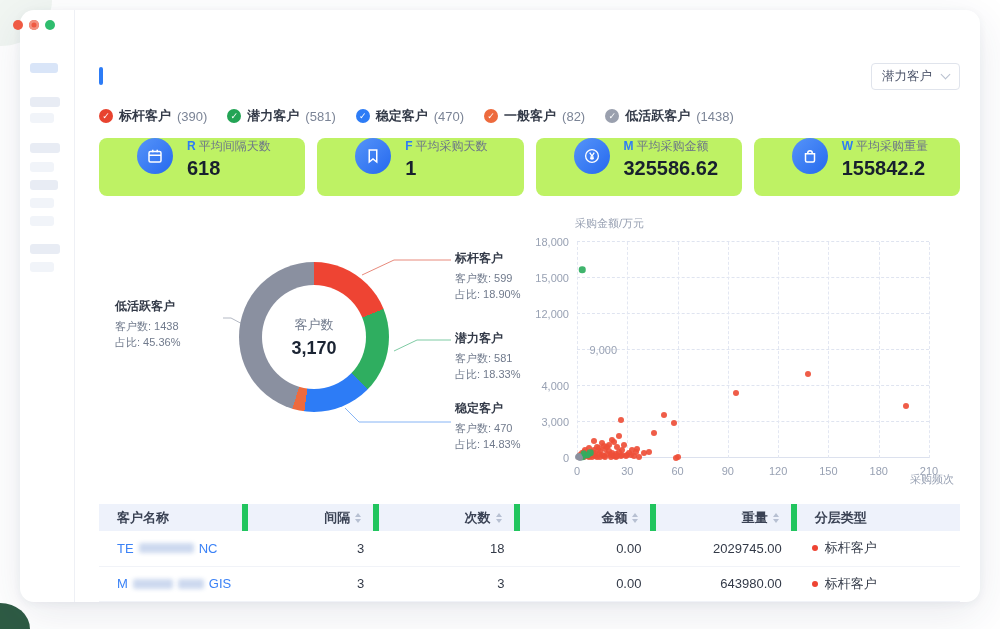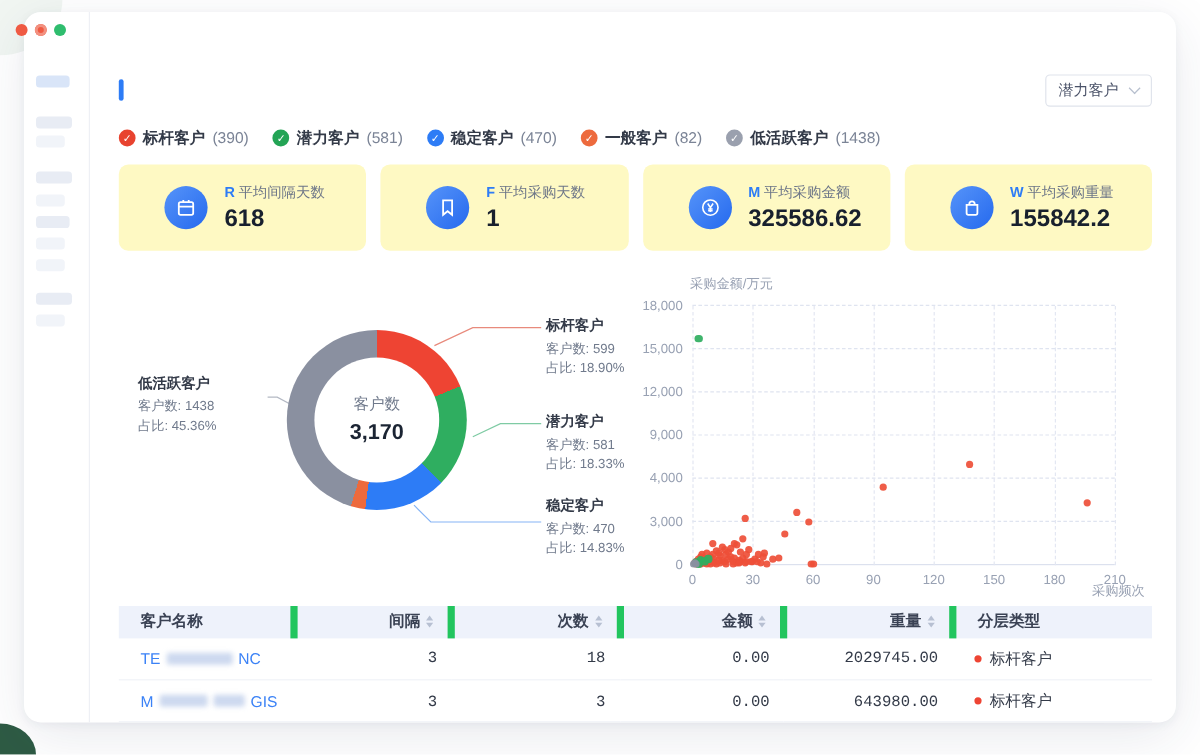--- a/index.html
+++ b/index.html
@@ -40,21 +40,21 @@
 
   
   .legend { display:flex; gap:20px; margin-top:15px; height:18px; align-items:center; }
   .lg-item { display:flex; align-items:center; gap:6px; cursor:pointer; }
   .lg-ic { width:14px; height:14px; border-radius:50%; color:#fff; font-size:9px; line-height:14px; text-align:center; font-weight:bold; }
   .lg-lb { font-size:13px; font-weight:bold; color:#333a48; }
   .lg-ct { font-size:13px; color:#7b8496; }
 
   
   .stats { display:flex; gap:12px; margin-top:13px; }
-  .card { flex:1; height:72px; background:#fef9c3; border-radius:8px; display:flex; align-items:center; padding:0 0 0 38px; gap:14px; }
+  .card { flex:1; height:58px; background:#bef264; border-radius:8px; display:flex; align-items:flex-start; padding:0 0 0 38px; gap:14px; }
   .card-ic { width:36px; height:36px; border-radius:50%; background:linear-gradient(135deg,#5694f9,#2569ee);
              display:flex; align-items:center; justify-content:center; flex:0 0 36px; }
   .card-ic svg { width:18px; height:18px; }
   .card-lb { font-size:12px; color:#6d7popup688; color:#6d7688; white-space:nowrap; }
   .card-lb b { color:#2d7cf6; font-weight:bold; margin-right:3px; }
   .card-val { font-size:20px; font-weight:bold; color:#18202e; margin-top:2px; }
 
   
   .charts { display:flex; margin-top:18px; height:280px; }
   .donut-block { position:relative; flex:0 0 440px; }
@@ -80,21 +80,21 @@
   .ytick { position:absolute; left:-8px; transform:translate(-100%,-50%); font-size:11px; color:#98a1b3; white-space:nowrap; }
   .xtick { position:absolute; top:calc(100% + 7px); transform:translateX(-50%); font-size:11px; color:#98a1b3; }
   .dot { position:absolute; border-radius:50%; transform:translate(-50%,50%); opacity:.92; }
 
   
   .table-wrap { margin-top:10px; }
   table { width:100%; border-collapse:collapse; table-layout:fixed; }
   thead th { background:#eef2fb; height:27px; font-size:13px; color:#3a4254; font-weight:bold; border-right:6px solid #22c55e; }
   thead th:last-child { border-right:none; }
   th.al, td.al { text-align:left; padding-left:18px; }
-  th.ar, td.ar { text-align:right; padding-right:12px;font-family:Liberation Mono, monospace; }
+  th.ar, td.ar { text-align:right; padding-right:12px; }
   th:nth-child(1){width:17%} th:nth-child(2){width:15.2%} th:nth-child(3){width:16.3%}
   th:nth-child(4){width:15.9%} th:nth-child(5){width:16.3%} th:nth-child(6){width:19.3%}
   .th-in { display:inline-flex; align-items:center; gap:5px; }
   .caret { display:inline-flex; flex-direction:column; gap:2px; cursor:pointer; }
   .caret i { display:block; width:0; height:0; border-left:3.5px solid transparent; border-right:3.5px solid transparent; }
   .caret .up { border-bottom:4px solid #b7c0d2; }
   .caret .dn { border-top:4px solid #b7c0d2; }
   tbody td { height:35px; font-size:13px; color:#333a48; border-bottom:1px solid #f1f3f8; }
   .name-cell { display:flex; align-items:center; gap:5px; color:#3b82f6; cursor:pointer; }
   .redact { display:inline-block; height:10px; border-radius:2px; background:#cdd9ef; filter:blur(2px); }
@@ -259,21 +259,21 @@
         <div class="scatter-block">
           <div class="y-title">采购金额/万元</div>
           <div class="plot" id="plot">
               <div class="gl-h base" style="bottom: 0%;"></div>
               <div class="ytick" style="bottom: calc(0%); transform: translate(-100%, 50%);">0</div>
               <div class="gl-h" style="bottom: 16.6667%;"></div>
               <div class="ytick" style="bottom: calc(16.6667%); transform: translate(-100%, 50%);">3,000</div>
               <div class="gl-h" style="bottom: 33.3333%;"></div>
               <div class="ytick" style="bottom: calc(33.3333%); transform: translate(-100%, 50%);">4,000</div>
               <div class="gl-h" style="bottom: 50%;"></div>
-              <div class="ytick" style="bottom: calc(50%); transform: translate(-100%, 50%);">9,000</div>
+              <div class="ytick" style="bottom: calc(50%); transform: translate(-100%, 50%); margin-left: 48px;">9,000</div>
               <div class="gl-h" style="bottom: 66.6667%;"></div>
               <div class="ytick" style="bottom: calc(66.6667%); transform: translate(-100%, 50%);">12,000</div>
               <div class="gl-h" style="bottom: 83.3333%;"></div>
               <div class="ytick" style="bottom: calc(83.3333%); transform: translate(-100%, 50%);">15,000</div>
               <div class="gl-h" style="bottom: 100%;"></div>
               <div class="ytick" style="bottom: calc(100%); transform: translate(-100%, 50%);">18,000</div>
               <div class="gl-v" style="left: 0%;"></div>
               <div class="xtick" style="left: 0%;">0</div>
               <div class="gl-v" style="left: 14.2857%;"></div>
               <div class="xtick" style="left: 14.2857%;">30</div>

